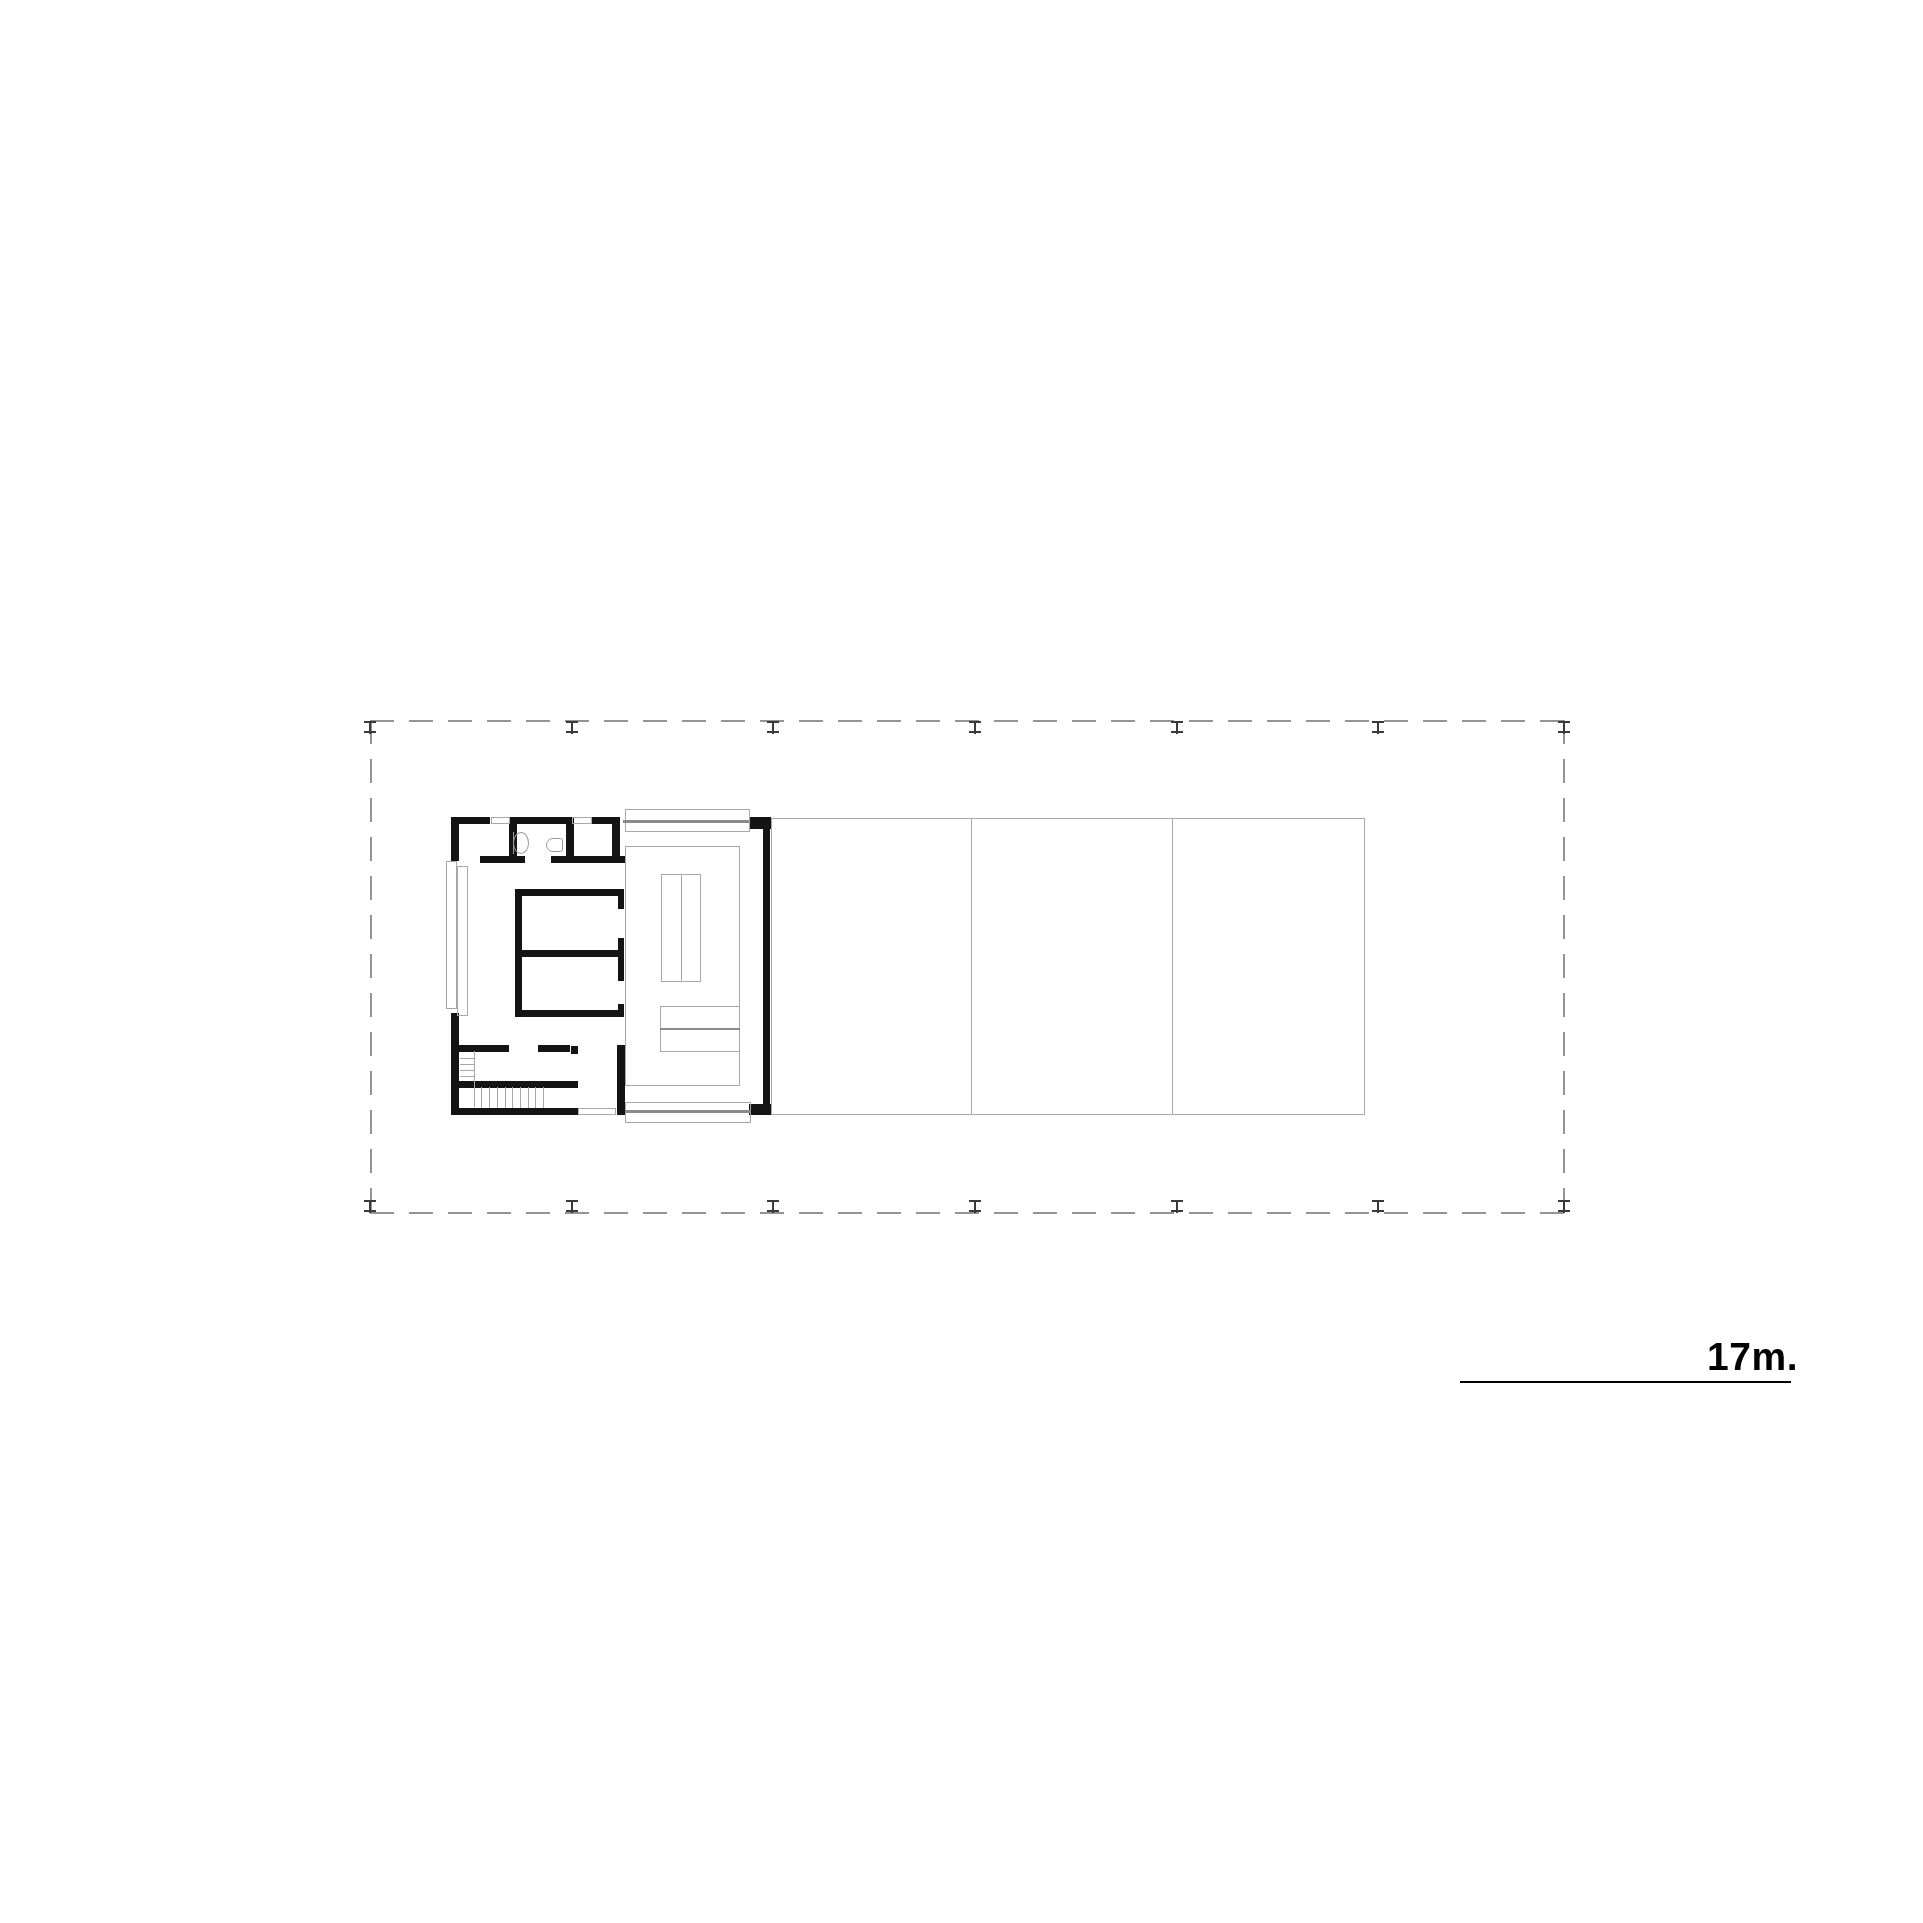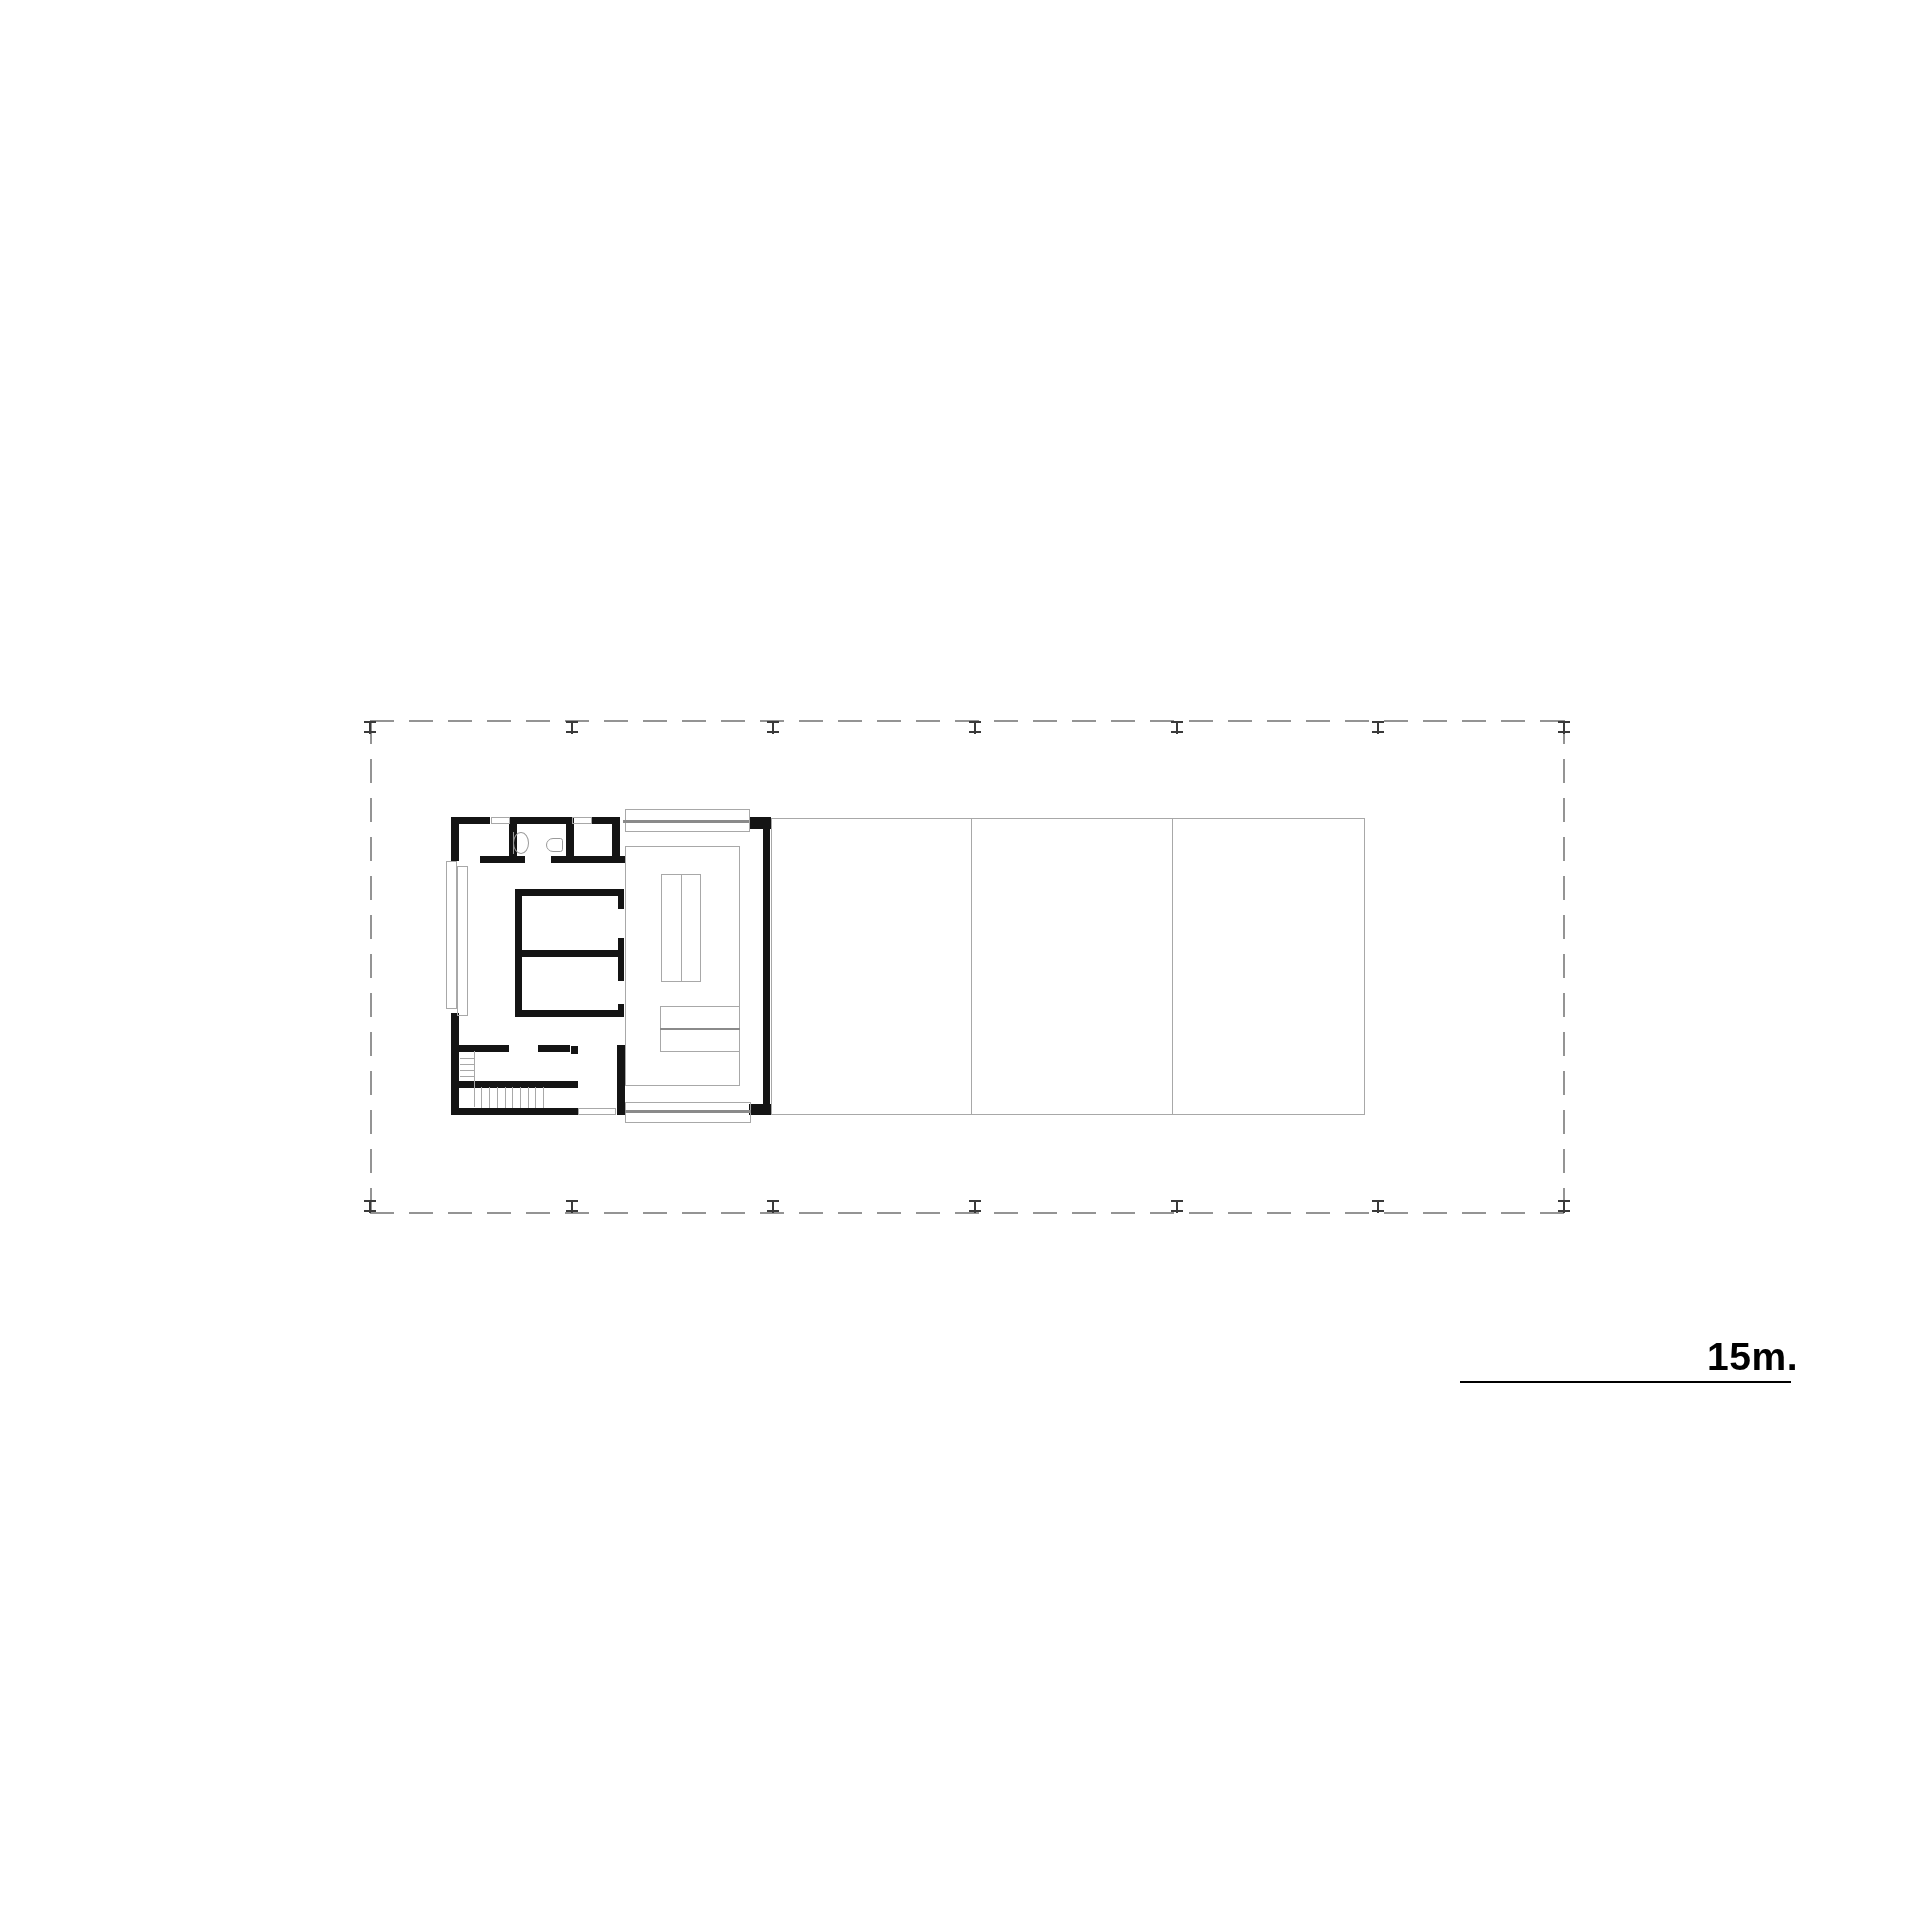--- a/index.html
+++ b/index.html
@@ -155,15 +155,15 @@
         <div class="ts"></div>
         <div class="tb" style="top: 10px;"></div>
       </div>
       <div class="tick" style="left: 1558px; top: 1200px;">
         <div class="tb" style="top: 0px;"></div>
         <div class="ts"></div>
         <div class="tb" style="top: 10px;"></div>
       </div>
     </div>
   <div id="scale-line" style="left: 1460px; top: 1381px; width: 331px;"></div>
-  <div id="scale-label" style="text-align: right; left: 1615px; top: 1335px; width: 183px;">15m.</div>
+  <div id="scale-label" style="text-align: right; left: 1615px; top: 1335px; width: 183px;">17m.</div>
 </div>
 
 
 </body></html>

